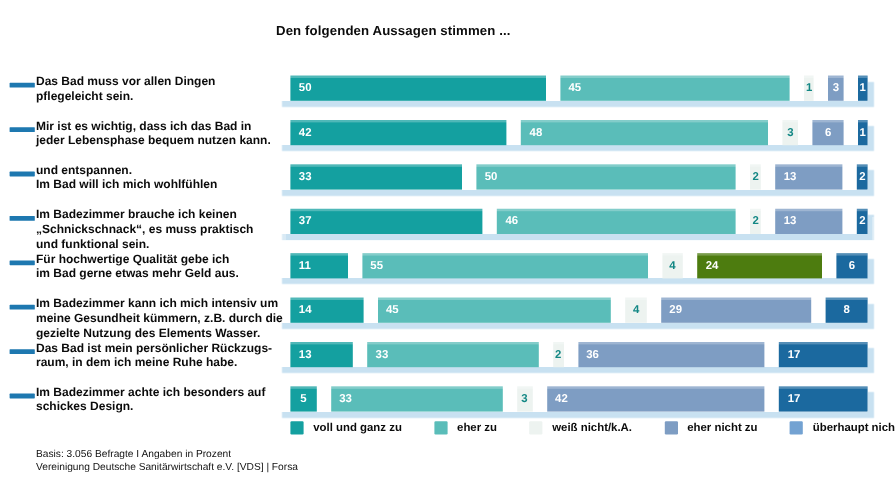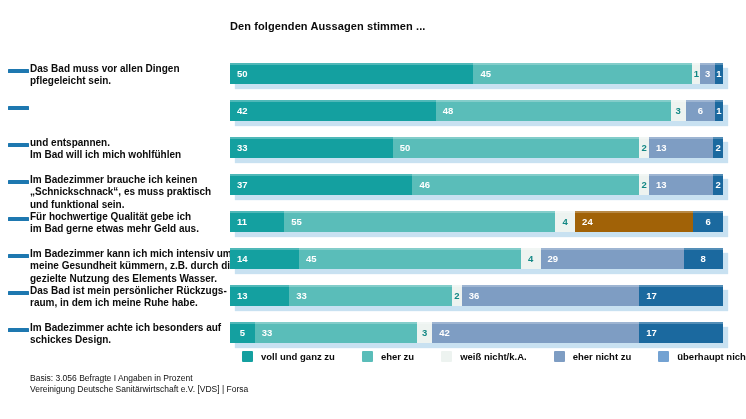--- a/index.html
+++ b/index.html
@@ -22,21 +22,21 @@
   }
   .stmt div { white-space:nowrap; }
   .bar {
     position:absolute; left:230px; top:0; width:493px; height:21px;
     display:flex; box-shadow:5px 5px 1px #c8e1f1;
   }
   .bar::after {
     content:""; position:absolute; left:0; top:0; width:100%; height:2px;
     background:rgba(255,255,255,0.25); pointer-events:none;
   }
-  .seg { position:relative; height:100%; flex-basis:0; min-width:8px; }
+  .seg { position:relative; height:100%; flex-basis:0; min-width:8px;margin-left:12px; }
   .num {
     position:absolute; left:7px; top:0; line-height:21px;
     font-size:9.5px; font-weight:bold;
   }
   .num.center { left:0; width:100%; text-align:center; }
   .legend {
     position:absolute; left:242px; top:351px;
     display:flex; align-items:center; gap:27px;
   }
   .legend-item { display:flex; gap:8px; }
@@ -72,20 +72,24 @@
           <div class="seg" style="flex-grow: 3; background: rgb(126, 157, 195);">
             <span class="num center" style="color: rgb(255, 255, 255);">3</span>
           </div>
           <div class="seg" style="flex-grow: 1; background: rgb(27, 105, 159);">
             <span class="num center" style="color: rgb(255, 255, 255);">1</span>
           </div>
         </div>
       </div>
       <div class="row" style="top: 100px;">
         <span class="dash"></span>
+        <div class="stmt">
+          <div>Mir ist es wichtig, dass ich das Bad in</div>
+          <div>jeder Lebensphase bequem nutzen kann.</div>
+        </div>
         <div class="bar">
           <div class="seg" style="flex-grow: 42; background: rgb(20, 160, 160);">
             <span class="num" style="color: rgb(255, 255, 255);">42</span>
           </div>
           <div class="seg" style="flex-grow: 48; background: rgb(90, 189, 185);">
             <span class="num" style="color: rgb(255, 255, 255);">48</span>
           </div>
           <div class="seg" style="flex-grow: 3; background: rgb(237, 243, 240);">
             <span class="num center" style="color: rgb(18, 135, 132);">3</span>
           </div>
@@ -155,21 +159,21 @@
         <div class="bar">
           <div class="seg" style="flex-grow: 11; background: rgb(20, 160, 160);">
             <span class="num" style="color: rgb(255, 255, 255);">11</span>
           </div>
           <div class="seg" style="flex-grow: 55; background: rgb(90, 189, 185);">
             <span class="num" style="color: rgb(255, 255, 255);">55</span>
           </div>
           <div class="seg" style="flex-grow: 4; background: rgb(237, 243, 240);">
             <span class="num center" style="color: rgb(18, 135, 132);">4</span>
           </div>
-          <div class="seg" style="flex-grow: 24; background: #a16207;">
+          <div class="seg" style="flex-grow: 24; background: #4d7c0f;">
             <span class="num" style="color: rgb(255, 255, 255);">24</span>
           </div>
           <div class="seg" style="flex-grow: 6; background: rgb(27, 105, 159);">
             <span class="num center" style="color: rgb(255, 255, 255);">6</span>
           </div>
         </div>
       </div>
       <div class="row" style="top: 248px;">
         <span class="dash"></span>
         <div class="stmt">

